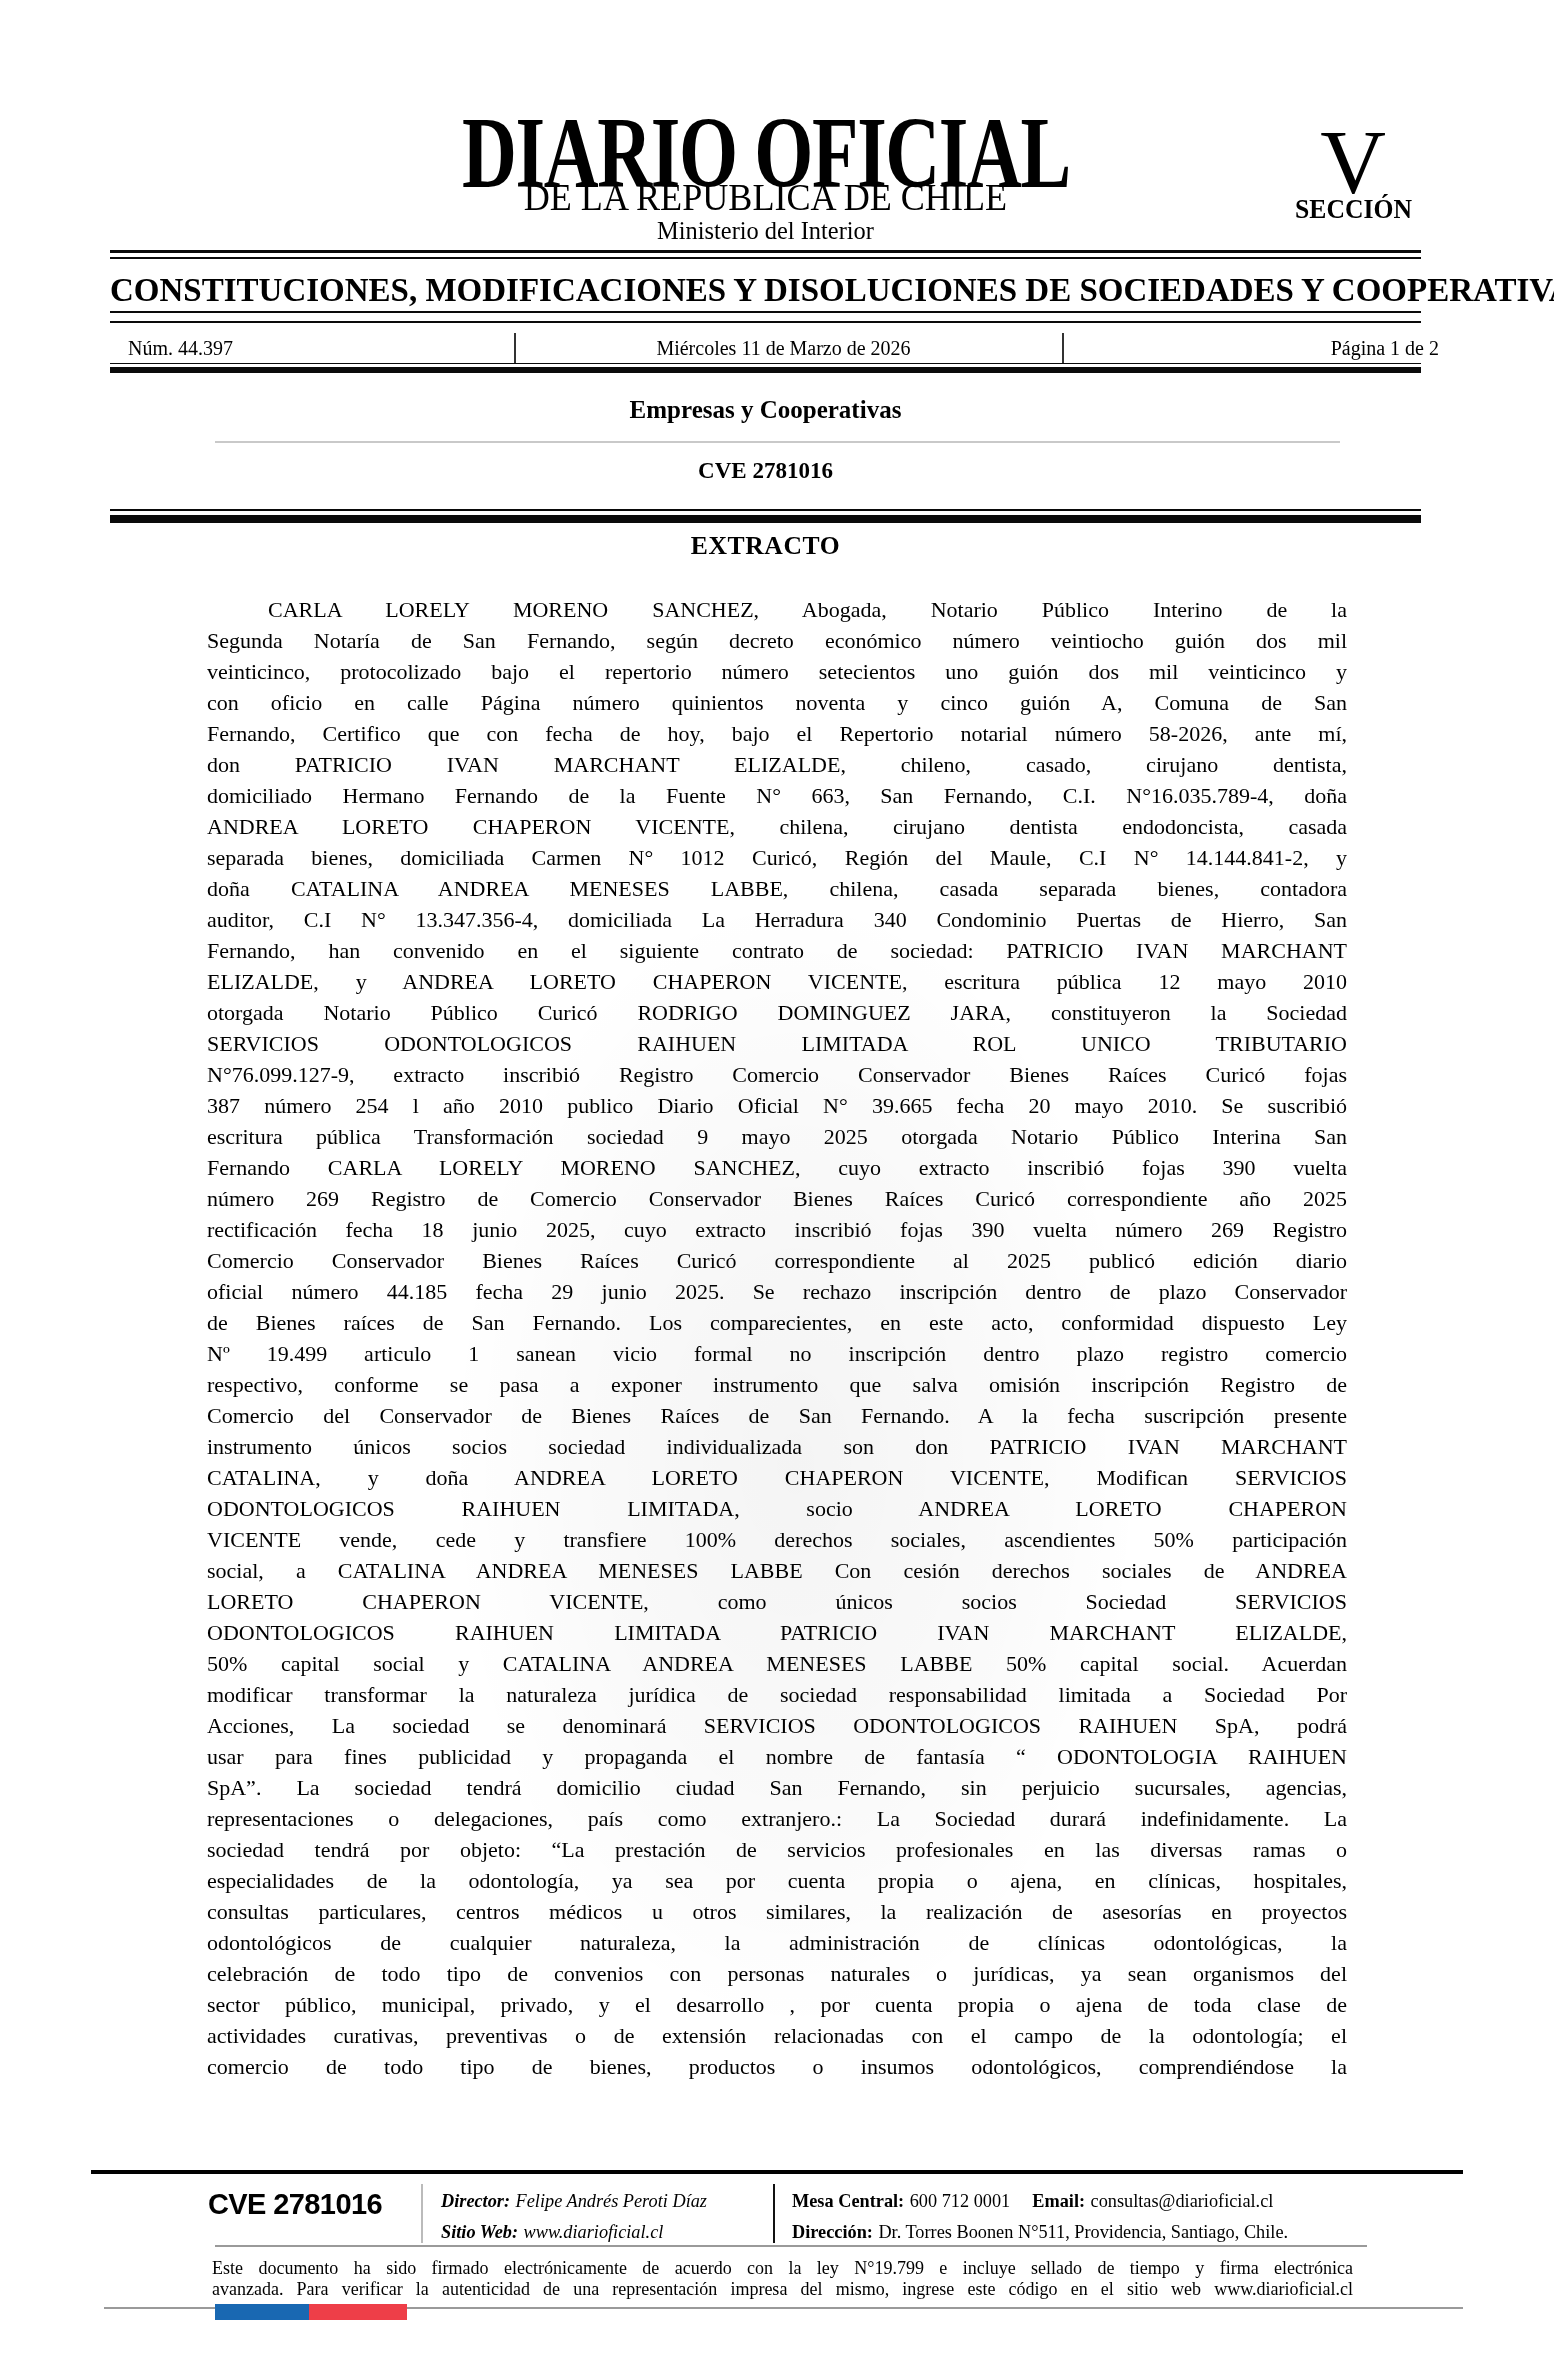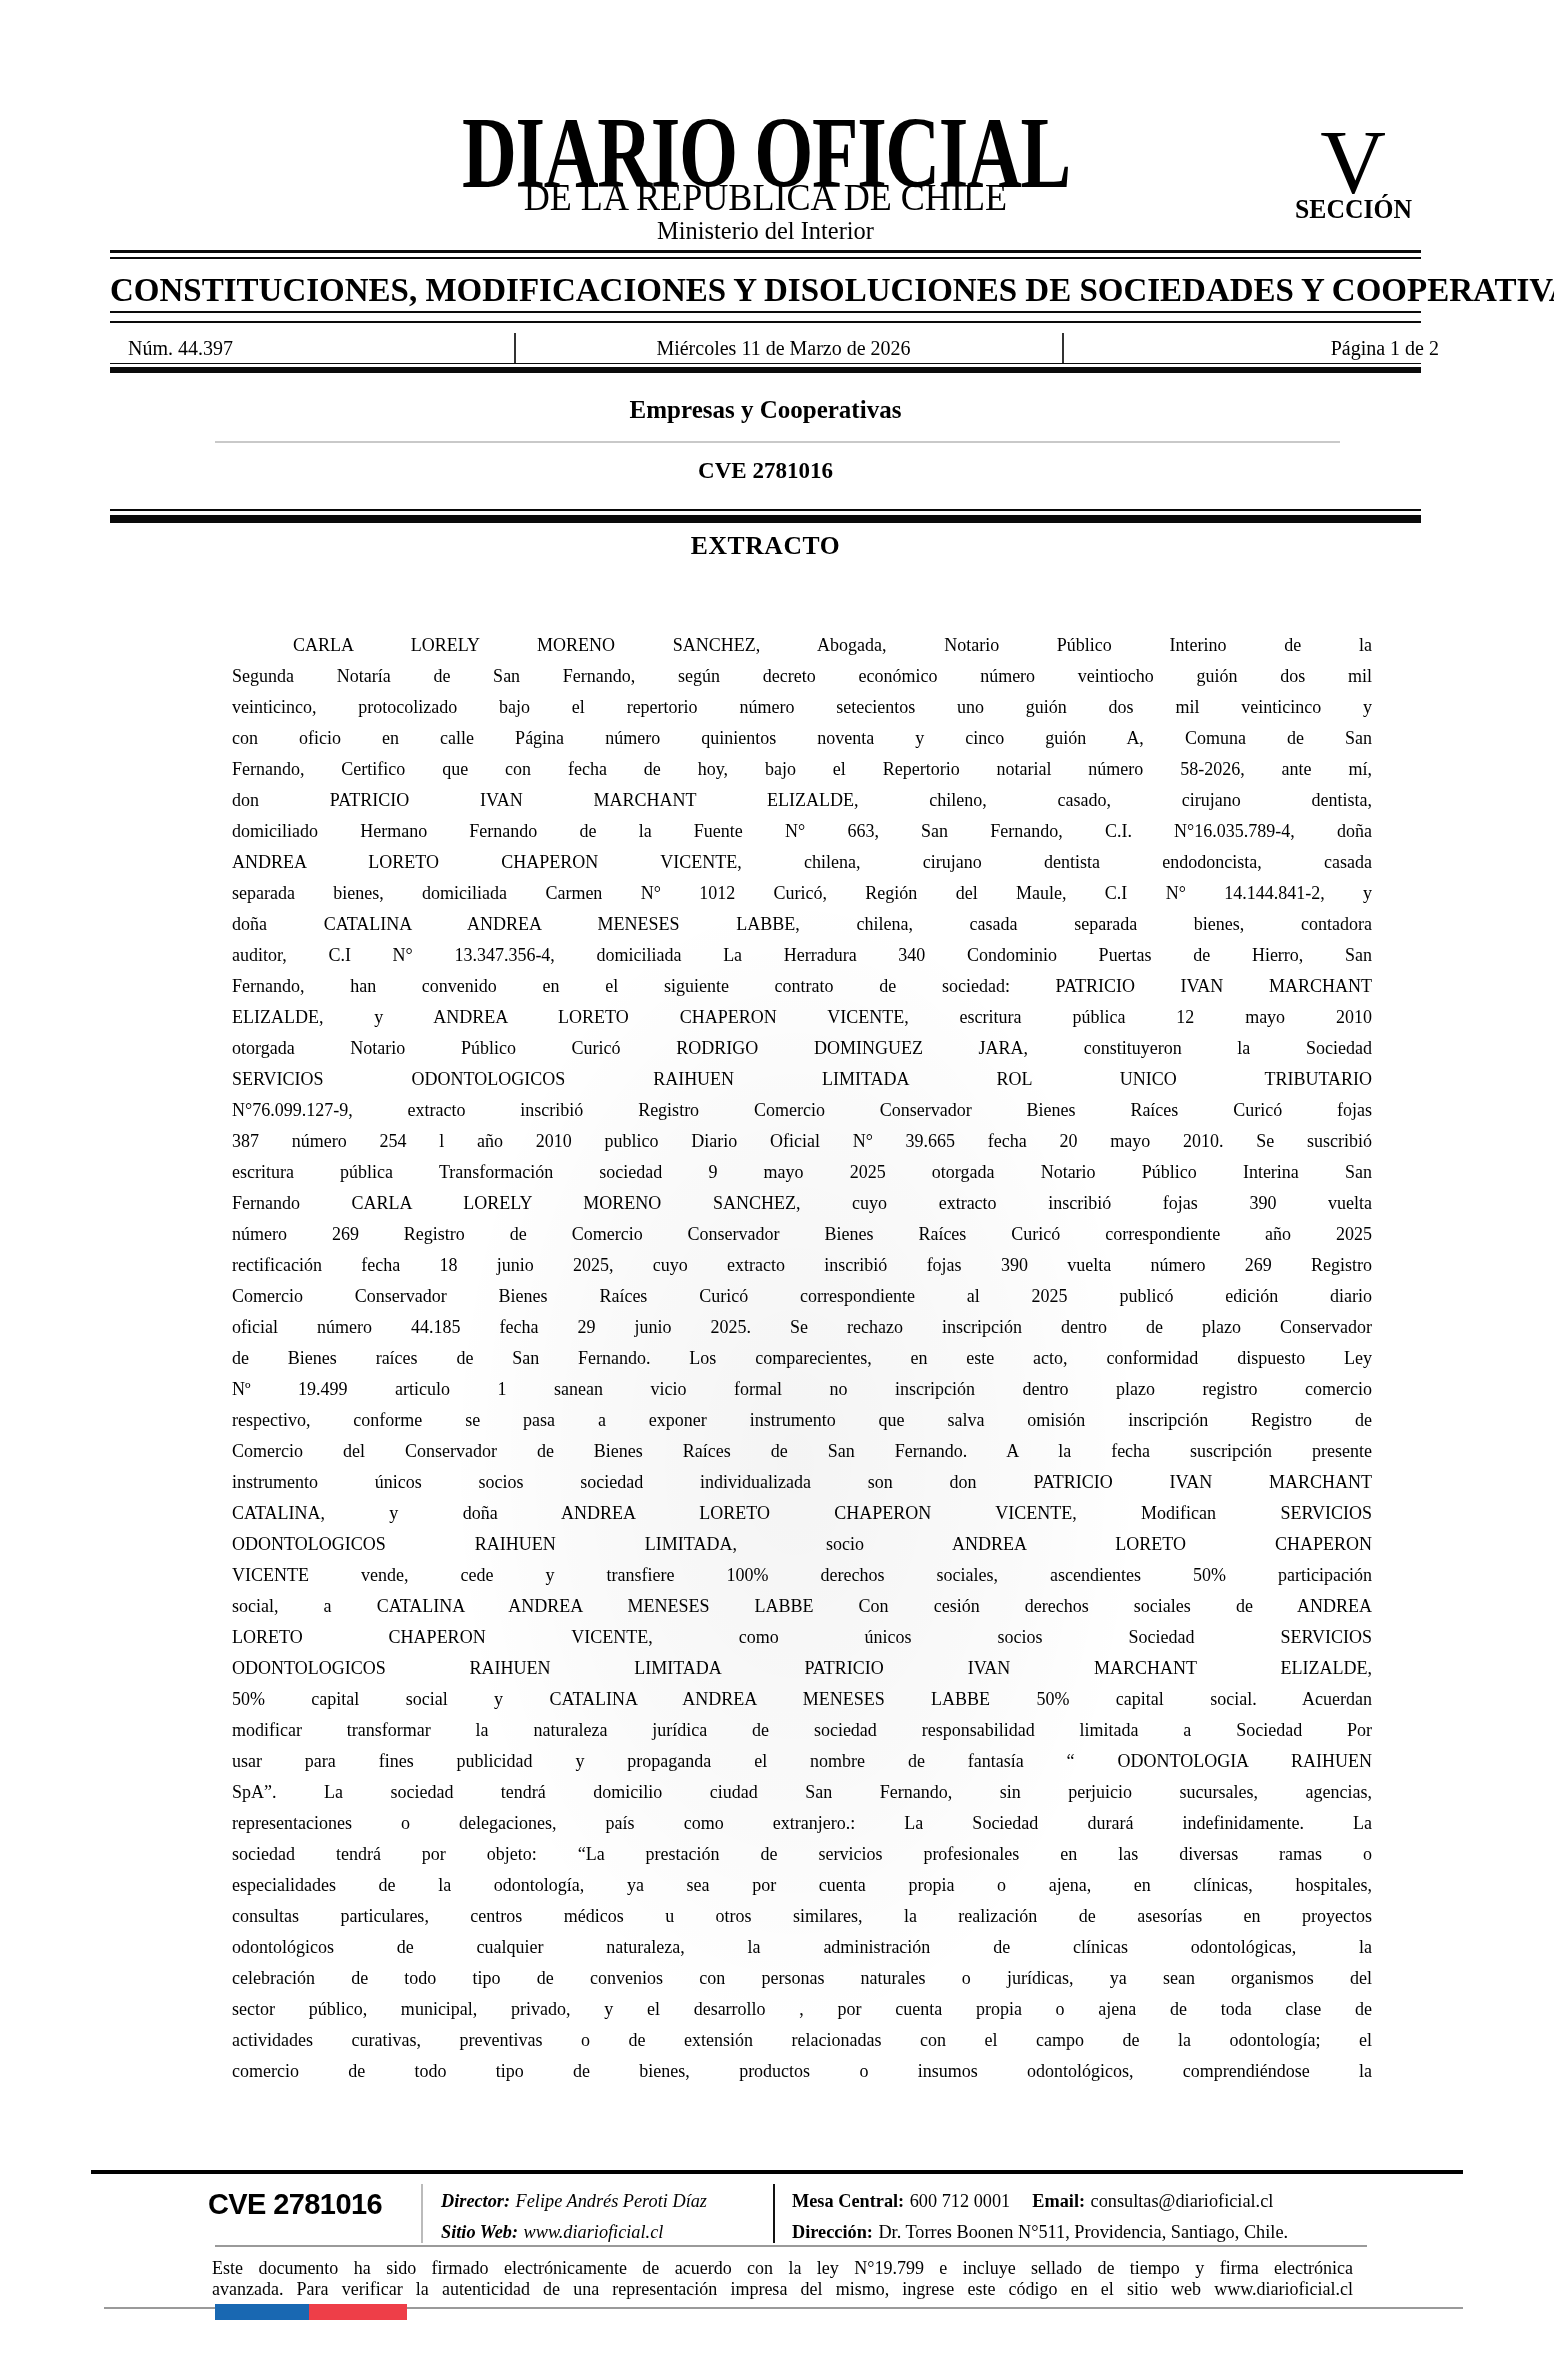--- a/index.html
+++ b/index.html
@@ -40,21 +40,21 @@
   .issue-page{position:absolute;right:0;top:0;}
   .issue-sep{position:absolute;top:-3px;width:1.8px;height:30.5px;background:#333;}
 
   .heading-empresas{left:110px;top:397px;width:1311px;font-weight:bold;font-size:25px;line-height:1;}
   .heading-cve{left:110px;top:459px;width:1311px;font-weight:bold;font-size:23px;line-height:1;}
   .heading-extracto{left:110px;top:533px;width:1311px;font-weight:bold;font-size:25.6px;line-height:1;letter-spacing:0.6px;}
 
   .grayline{position:absolute;background:#c9c9c9;}
 
   
-  .body-block{left:232px;top:594px;width:1140px;font-size:18px;line-height:31px;margin-top:36px;}
+  .body-block{left:207px;top:594px;width:1140px;font-size:22px;line-height:31px;}
   .body-line{text-align:justify;text-align-last:justify;white-space:normal;}
   .body-line.first{text-indent:61px;}
   .watermark{
     left:445px;top:884px;width:701px;height:1158px;
     background:radial-gradient(ellipse at center,rgba(0,0,0,0.045) 0%,rgba(0,0,0,0.02) 45%,rgba(0,0,0,0) 70%);
   }
 
   
   .footer-rule{left:91px;top:2170px;width:1372px;height:4.3px;background:#000;position:absolute;}
   .footer-cve{left:208px;top:2190px;font-family:"Liberation Sans","DejaVu Sans",sans-serif;
@@ -154,20 +154,21 @@
       <div class="body-line">Comercio del Conservador de Bienes Raíces de San Fernando. A la fecha suscripción presente</div>
       <div class="body-line">instrumento únicos socios sociedad individualizada son don PATRICIO IVAN MARCHANT</div>
       <div class="body-line">CATALINA, y doña ANDREA LORETO CHAPERON VICENTE, Modifican SERVICIOS</div>
       <div class="body-line">ODONTOLOGICOS RAIHUEN LIMITADA, socio ANDREA LORETO CHAPERON</div>
       <div class="body-line">VICENTE vende, cede y transfiere 100% derechos sociales, ascendientes 50% participación</div>
       <div class="body-line">social, a CATALINA ANDREA MENESES LABBE Con cesión derechos sociales de ANDREA</div>
       <div class="body-line">LORETO CHAPERON VICENTE, como únicos socios Sociedad SERVICIOS</div>
       <div class="body-line">ODONTOLOGICOS RAIHUEN LIMITADA PATRICIO IVAN MARCHANT ELIZALDE,</div>
       <div class="body-line">50% capital social y CATALINA ANDREA MENESES LABBE 50% capital social. Acuerdan</div>
       <div class="body-line">modificar transformar la naturaleza jurídica de sociedad responsabilidad limitada a Sociedad Por</div>
+      <div class="body-line">Acciones, La sociedad se denominará SERVICIOS ODONTOLOGICOS RAIHUEN SpA, podrá</div>
       <div class="body-line">usar para fines publicidad y propaganda el nombre de fantasía “ ODONTOLOGIA RAIHUEN</div>
       <div class="body-line">SpA”. La sociedad tendrá domicilio ciudad San Fernando, sin perjuicio sucursales, agencias,</div>
       <div class="body-line">representaciones o delegaciones, país como extranjero.: La Sociedad durará indefinidamente. La</div>
       <div class="body-line">sociedad tendrá por objeto: “La prestación de servicios profesionales en las diversas ramas o</div>
       <div class="body-line">especialidades de la odontología, ya sea por cuenta propia o ajena, en clínicas, hospitales,</div>
       <div class="body-line">consultas particulares, centros médicos u otros similares, la realización de asesorías en proyectos</div>
       <div class="body-line">odontológicos de cualquier naturaleza, la administración de clínicas odontológicas, la</div>
       <div class="body-line">celebración de todo tipo de convenios con personas naturales o jurídicas, ya sean organismos del</div>
       <div class="body-line">sector público, municipal, privado, y el desarrollo , por cuenta propia o ajena de toda clase de</div>
       <div class="body-line">actividades curativas, preventivas o de extensión relacionadas con el campo de la odontología; el</div>

